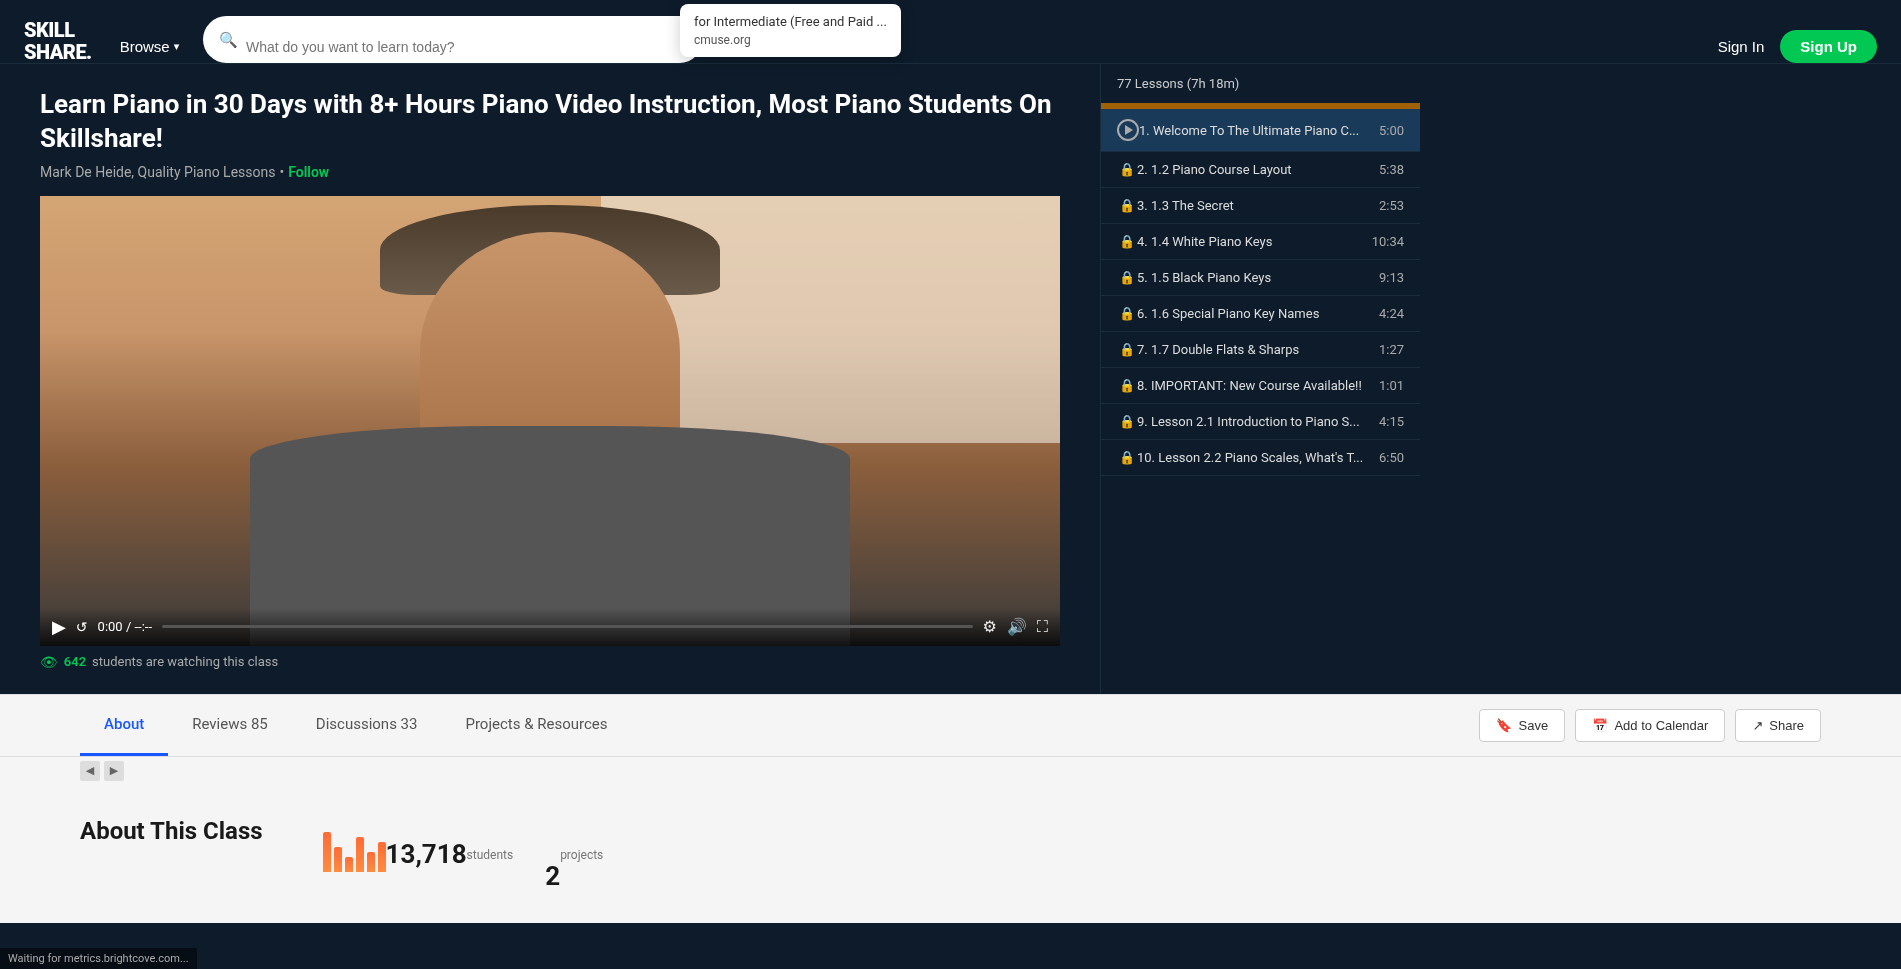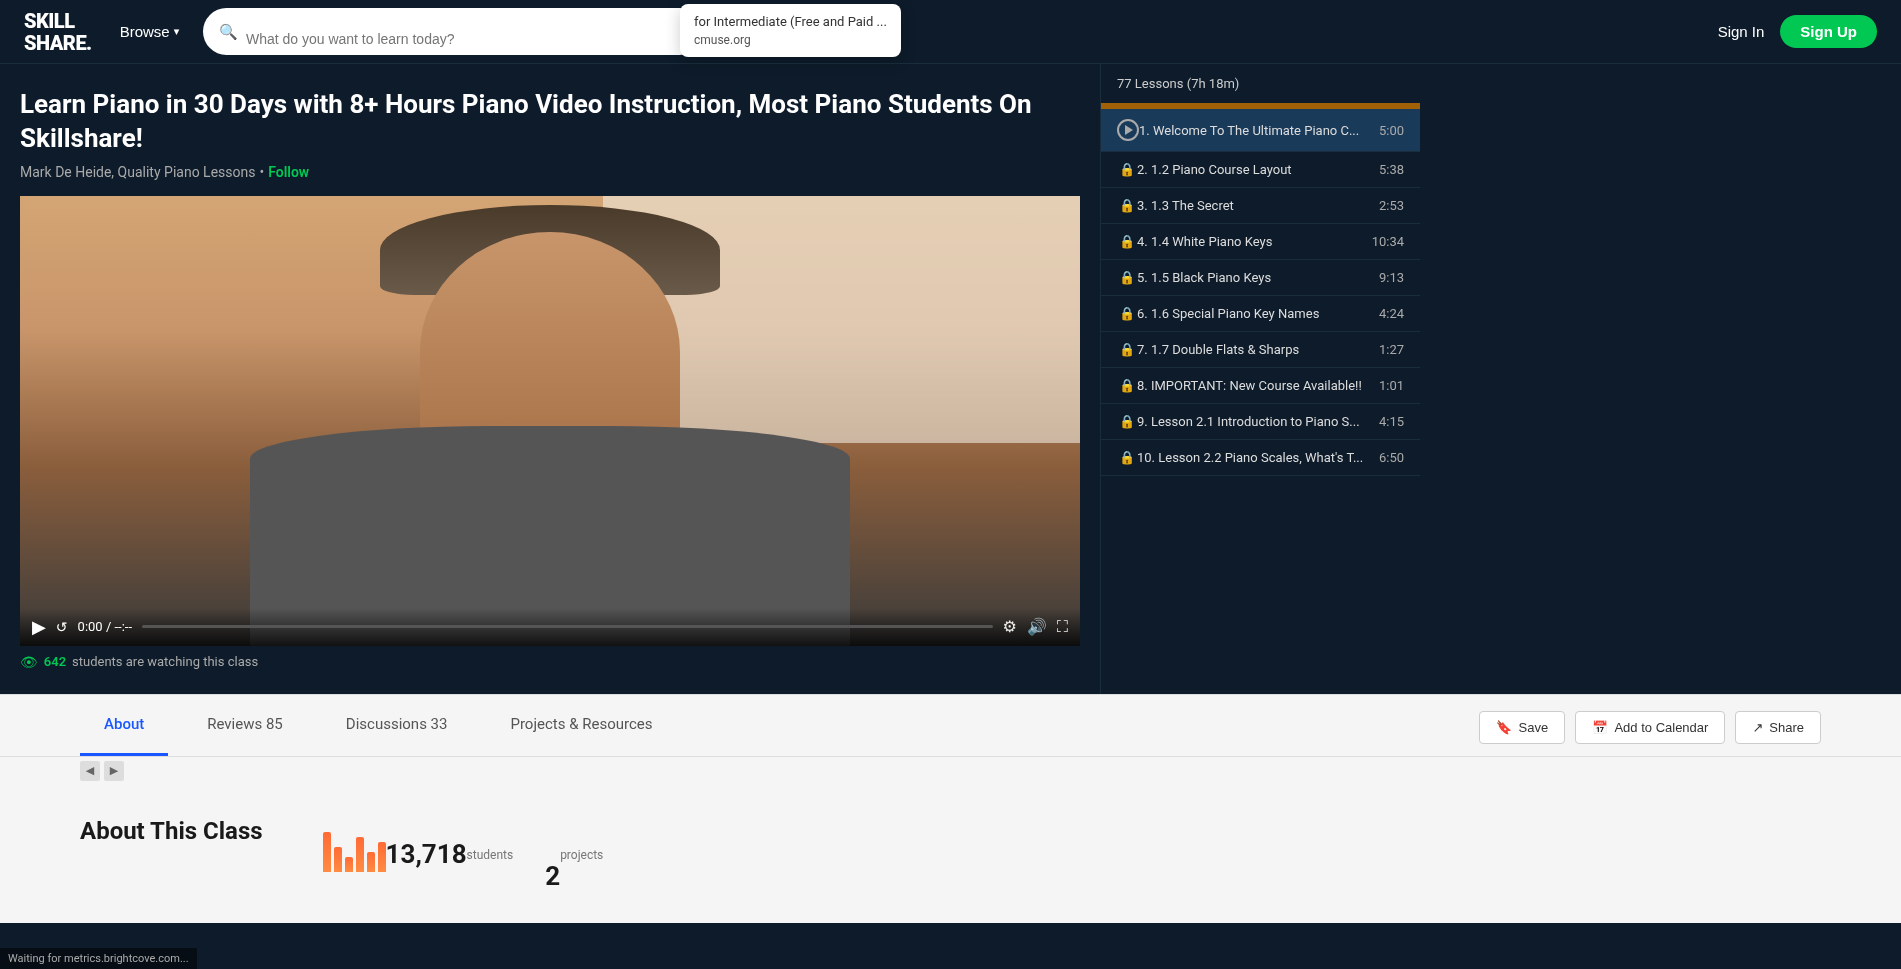--- a/index.html
+++ b/index.html
@@ -2,21 +2,21 @@
 <html><head>
   <meta charset="utf-8">
   <style>
     * { box-sizing: border-box; margin: 0; padding: 0; }
     body { font-family: -apple-system, BlinkMacSystemFont, 'Segoe UI', Roboto, sans-serif; background: #0d1b2a; color: #fff; min-height: 969px; }
 
     
     .header {
       background: #0d1b2a;
       display: flex;
-      align-items: center;
+      align-items: flex-end;
       padding: 0 24px;
       height: 64px;
       border-bottom: 1px solid #1a2d3d;
       position: relative;
       z-index: 10;
     }
     .logo {
       display: flex;
       align-items: center;
       margin-right: 24px;
@@ -106,21 +106,21 @@
     }
     .tooltip-popup .tip-url {
       color: #555;
       font-size: 12px;
     }
 
     
     .main-content {
       display: flex;
       flex-direction: column;
-      padding: 24px 20px;
+      padding: 24px 40px;
       max-width: 1100px;
     }
     .course-title {
       font-size: 26px;
       font-weight: 700;
       color: #fff;
       margin-bottom: 8px;
       line-height: 1.3;
     }
     .course-author {
@@ -325,25 +325,25 @@
     .lesson-duration { font-size: 13px; color: #aaa; min-width: 36px; text-align: right; }
 
     
     .tabs-section {
       background: #f5f5f5;
       border-top: 1px solid #ddd;
       margin-top: 0;
     }
     .tabs-bar {
       display: flex;
-      align-items: flex-end;
+      align-items: center;
       padding: 0 80px;
       background: #f5f5f5;
       border-bottom: 1px solid #ddd;
-      gap: 15px;
+      gap: 0;
     }
     .tab-item {
       padding: 20px 24px;
       font-size: 15px;
       color: #555;
       cursor: pointer;
       border-bottom: 3px solid transparent;
       position: relative;
       white-space: nowrap;
     }

